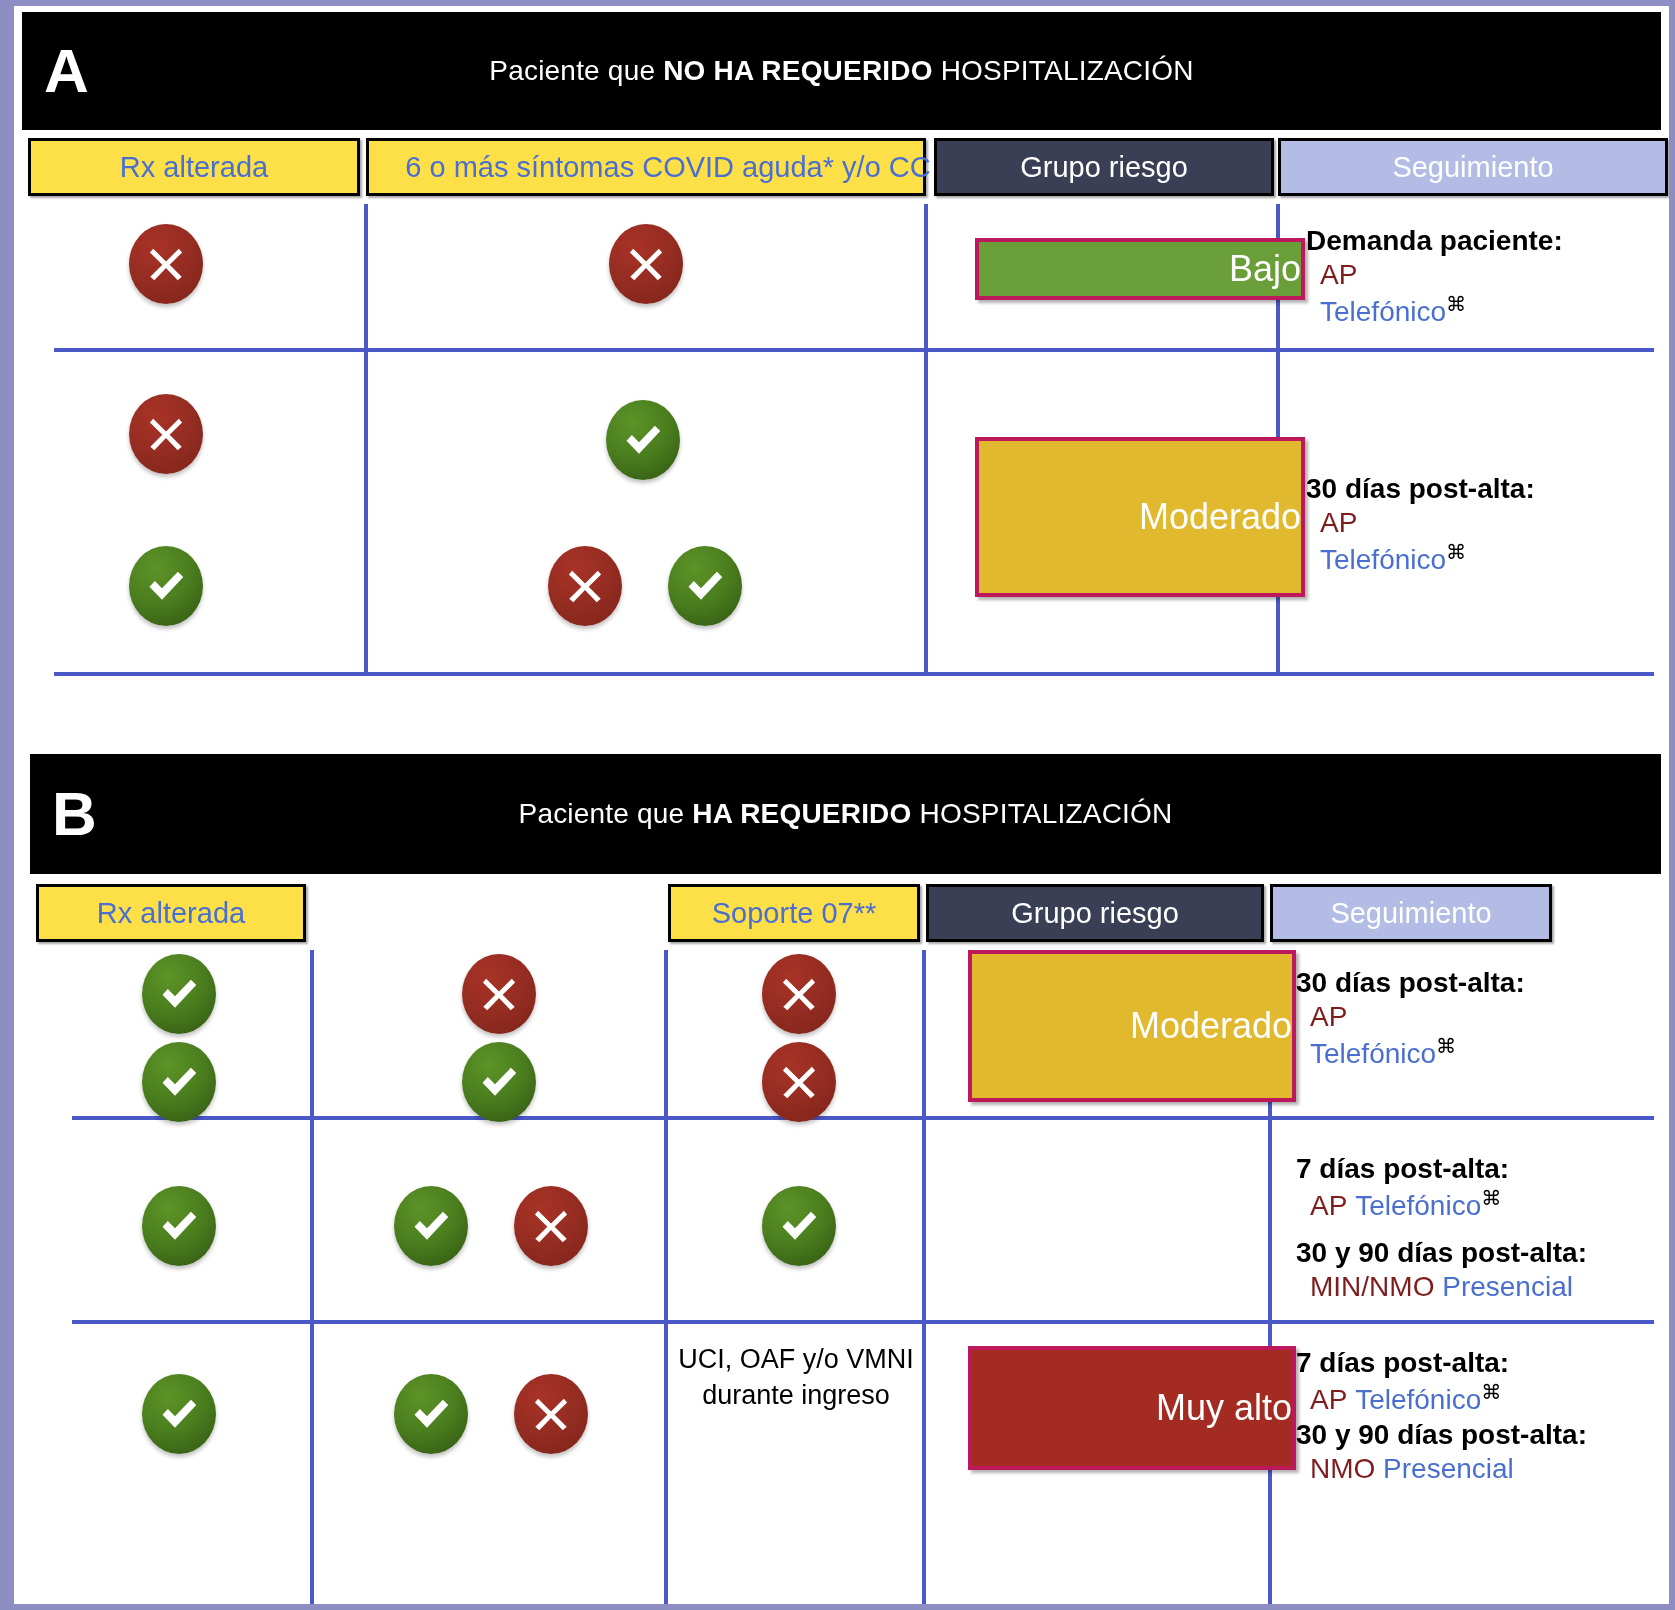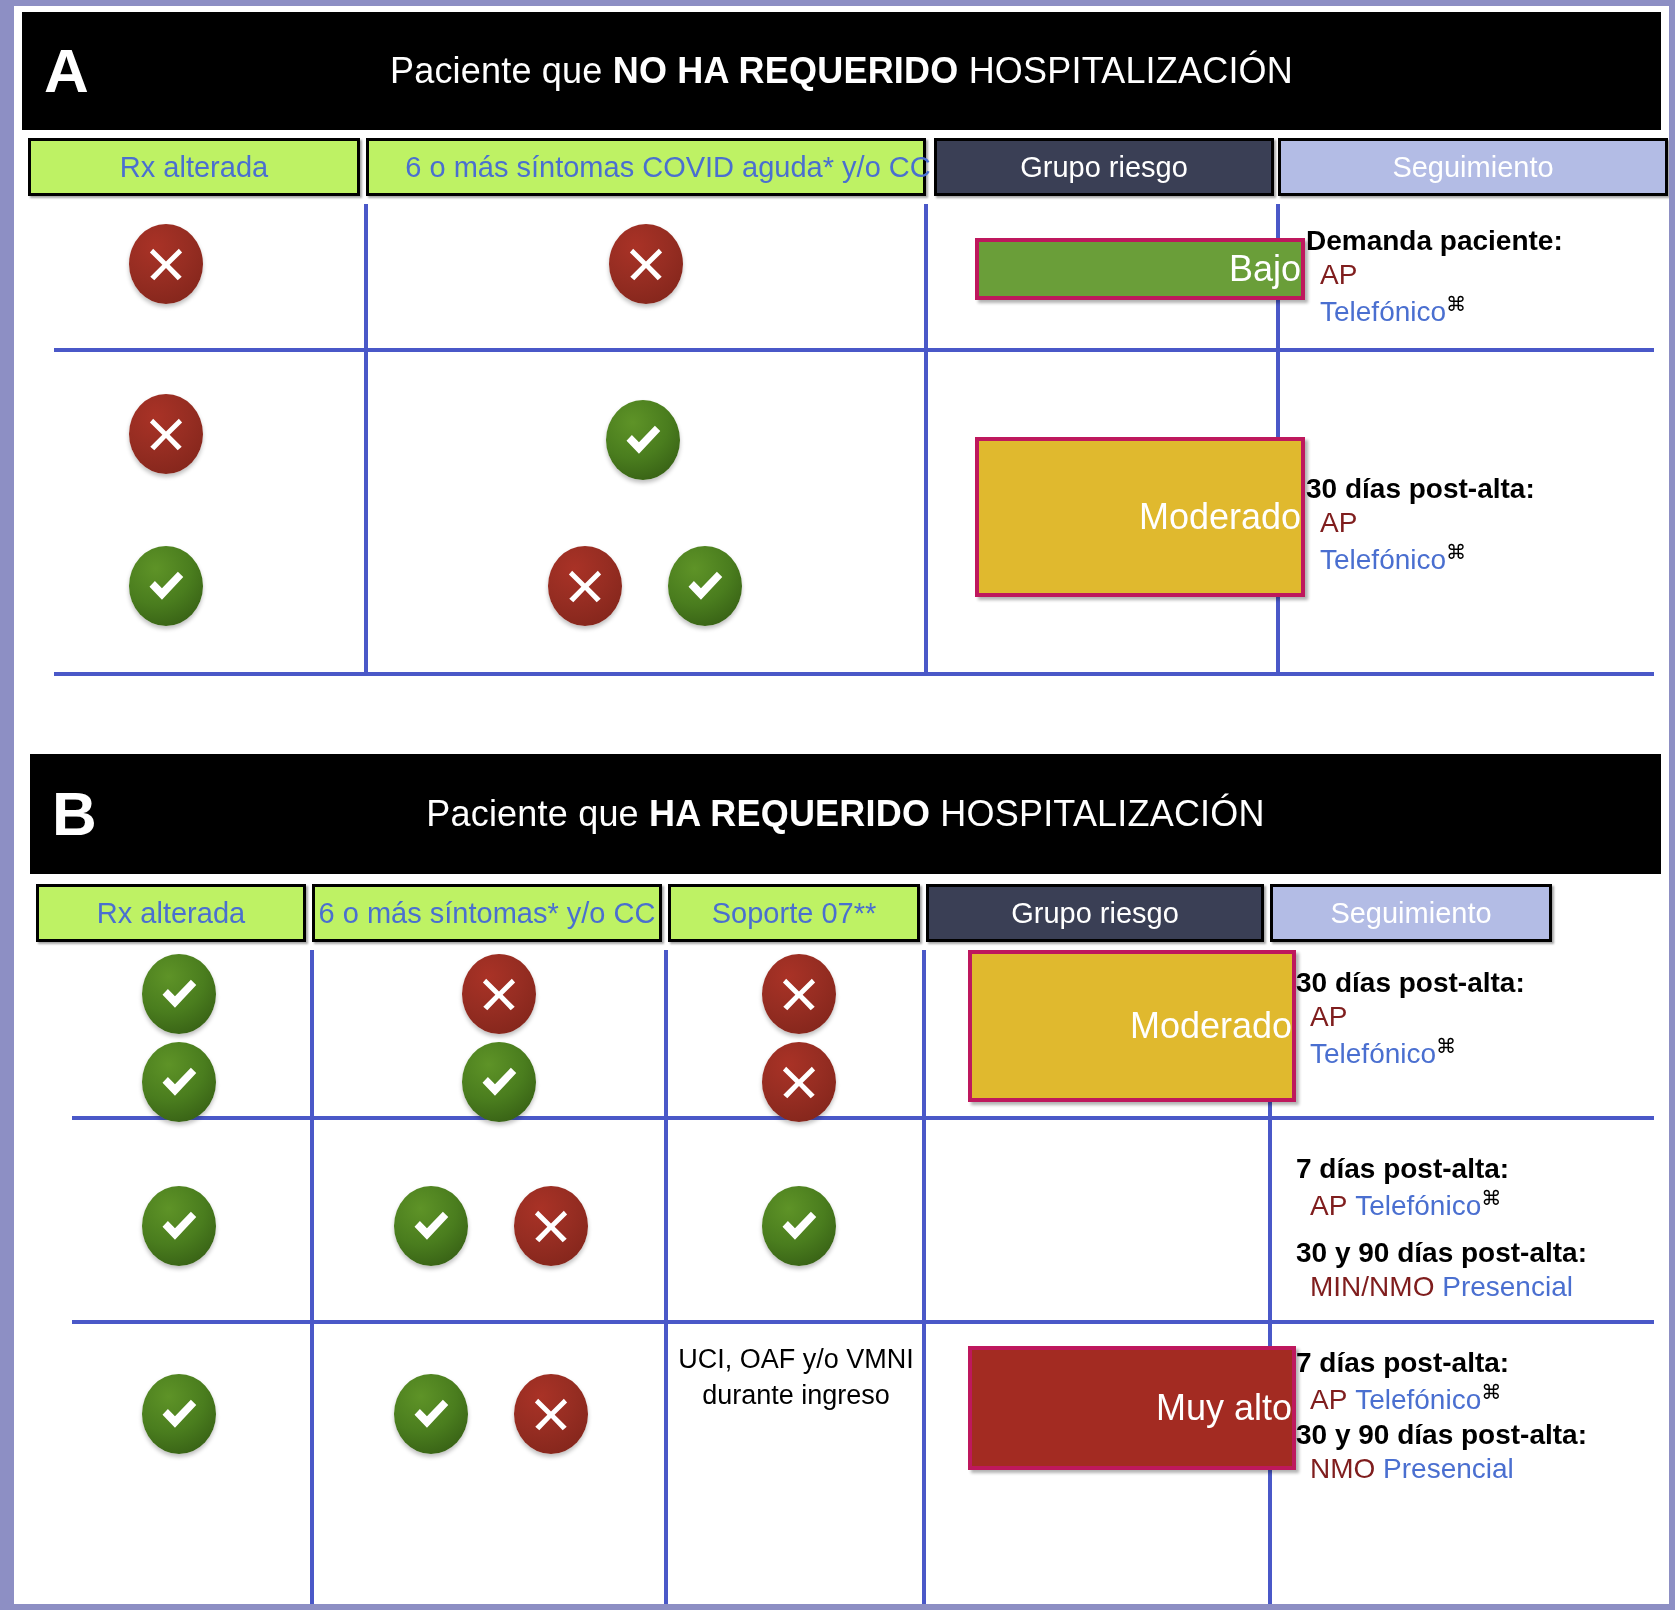--- a/index.html
+++ b/index.html
@@ -32,36 +32,36 @@
   .panel-letter {
     position: absolute;
     left: 22px; top: 50%;
     transform: translateY(-50%);
     font-size: 62px;
     font-weight: bold;
     line-height: 1;
     letter-spacing: -1px;
   }
   .title-text {
-    font-size: 36px;
+    font-size: 28px;
     letter-spacing: 0.2px;
     white-space: nowrap;
   }
   .title-text b { font-weight: bold; }
   .hdr {
     position: absolute;
     height: 58px;
     border: 3px solid #000;
     display: flex; align-items: center; justify-content: center;
     color: #ffffff;
     font-size: 29px;
     white-space: nowrap;
     box-shadow: 2px 2px 2px rgba(0,0,0,.35);
   }
-  .hdr.blue  { background: #bef264; }
+  .hdr.blue  { background: #fde047; }
   .hdr.dark  { background: #3a3f55; }
   .hdr.light { background: #b3bce5; }
 
   
   .vline { position: absolute; width: 4px; background: #4a58c8; }
   .hline { position: absolute; height: 4px; background: #4a58c8; }
 
   
   .icon {
     position: absolute;
@@ -201,23 +201,20 @@
 
   <div class="panel" style="top:748px; height:856px;">
 
     <div class="title-bar" style="position:absolute; left:16px; right:8px; top:0; height:120px;">
       <span class="panel-letter">B</span>
       <span class="title-text"><span>Paciente que </span><b>HA REQUERIDO</b><span> HOSPITALIZACIÓN</span></span>
     </div>
 
     <div class="hdr blue" style="left:22px;  top:130px; width:270px;">
         <span>Rx alterada</span>
-      </div>
-    <div class="hdr blue" style="left:298px; top:130px; width:350px;">
-        <span>6 o más síntomas* y/o CC</span>
       </div>
     <div class="hdr blue" style="left:654px; top:130px; width:252px;">
         <span>Soporte 07**</span>
       </div>
     <div class="hdr dark" style="left:912px; top:130px; width:338px;">
         <span>Grupo riesgo</span>
       </div>
     <div class="hdr light" style="left:1256px;top:130px; width:282px;">
         <span>Seguimiento</span>
       </div>

